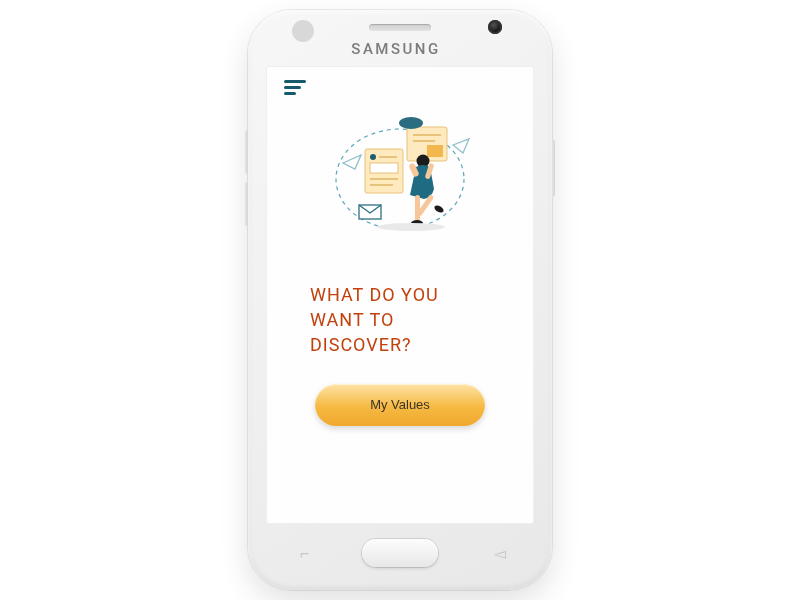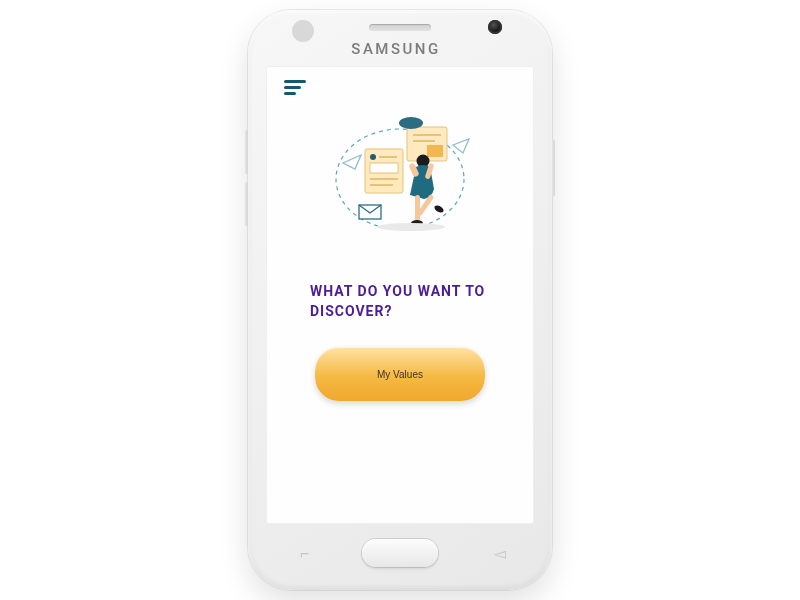--- a/index.html
+++ b/index.html
@@ -74,34 +74,34 @@
   .illus {
     height: 150px;
     display:flex; align-items:center; justify-content:center;
     margin-top: 6px;
   }
   .illus svg { width: 170px; height: 140px; }
 
   .question {
     margin-top: 28px;
     padding: 0 26px;
-    color:#4c1d95;
-    font-size:14px;
+    color:#c2410c;
+    font-size:18px;
     letter-spacing:1px;
     line-height:1.4;
-    font-weight:700;
+    font-weight:400;
   }
 
   .buttons { margin-top:26px; display:flex; flex-direction:column; align-items:center; gap:26px; }
   .pill {
     width: 170px;
-    height: 54px;
+    height: 42px;
     border: none;
     border-radius: 24px;
-    font-size: 10px;
+    font-size: 13px;
     color:#3d3428;
     cursor:pointer;
     background: linear-gradient(180deg,#ffe3a6 0%, #f5b942 55%, #f0a82e 100%);
     box-shadow:
       0 3px 6px rgba(0,0,0,.15),
       inset 0 1px 0 rgba(255,255,255,.6);
   }
 
   .bottom-area {
     flex: 0 0 58px;

